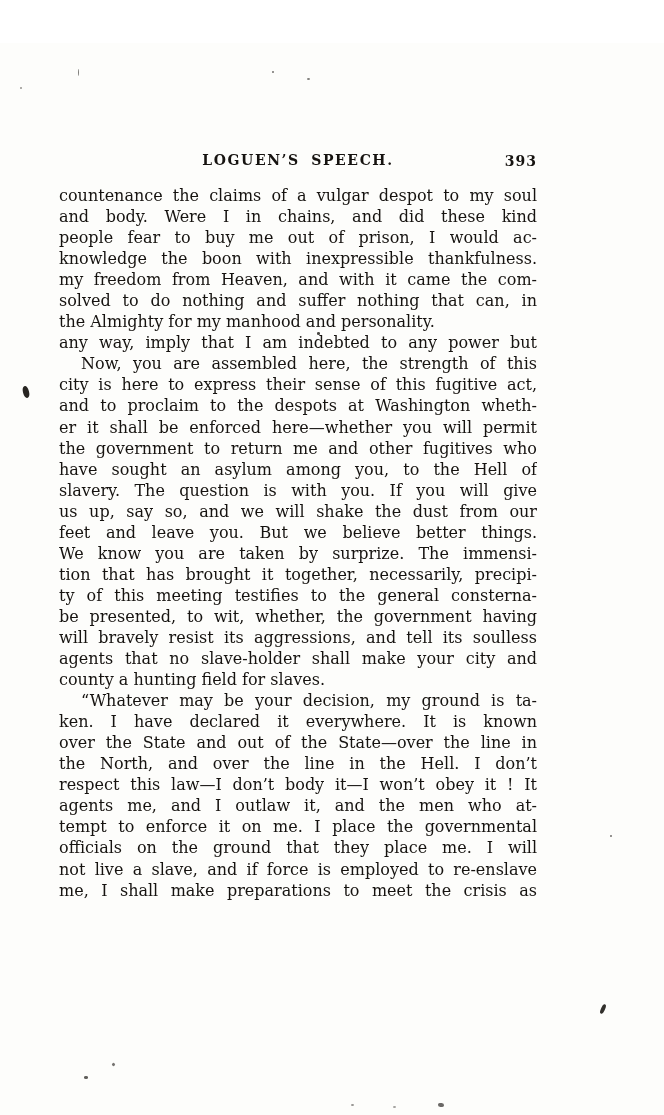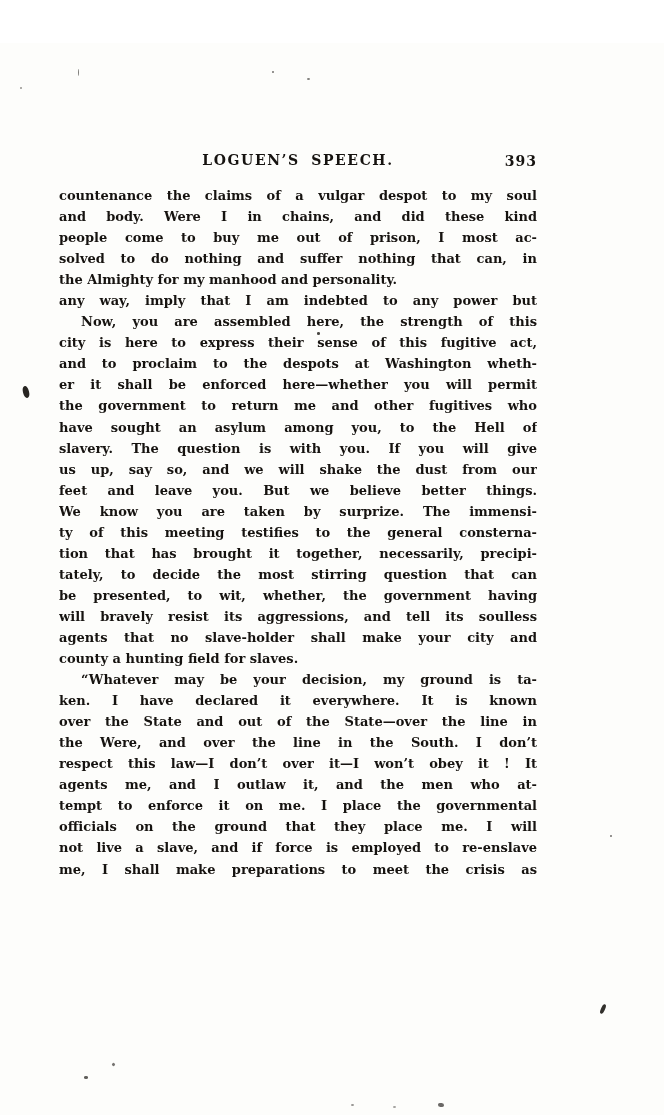--- a/index.html
+++ b/index.html
@@ -34,23 +34,22 @@
     position: absolute;
     right: 0; bottom: 0;
     font-size: 14px; font-weight: bold;
     line-height: 1; letter-spacing: 1px;
   }
   
   .page-body {
     position: absolute;
     left: 59px; top: 142px;
     width: 478px;
-    font-size: 13px;
+    font-size: 16px;
     line-height: 21.05px;
-    font-weight: bold;
   }
   .para { margin: 0; }
   .line {
     text-align: justify;
     text-align-last: justify;
     -moz-text-align-last: justify;
     overflow: hidden;
     white-space: normal;
   }
   .line.lastline {
@@ -72,50 +71,51 @@
 
   <div class="running-header">
     <span class="header-title">LOGUEN’S SPEECH.</span>
     <span class="page-number">393</span>
   </div>
 
   <div class="page-body">
       <div class="para">
         <div class="line">countenance the claims of a vulgar despot to my soul</div>
         <div class="line">and body.  Were I in chains, and did these kind</div>
-        <div class="line">people come to buy me out of prison, I most ac-</div>
+        <div class="line">people fear to buy me out of prison, I would ac-</div>
+        <div class="line">knowledge the boon with inexpressible thankfulness.</div>
+        <div class="line">my freedom from Heaven, and with it came the com-</div>
         <div class="line">solved to do nothing and suffer nothing that can, in</div>
         <div class="line lastline">the Almighty for my manhood and personality.</div>
         <div class="line">any way, imply that I am indebted to any power but</div>
       </div>
       <div class="para">
         <div class="line firstline-indent">Now, you are assembled here, the strength of this</div>
         <div class="line">city is here to express their sense of this fugitive act,</div>
         <div class="line">and to proclaim to the despots at Washington wheth-</div>
         <div class="line">er it shall be enforced here—whether you will permit</div>
         <div class="line">the government to return me and other fugitives who</div>
         <div class="line">have sought an asylum among you, to the Hell of</div>
         <div class="line">slavery.  The question is with you.  If you will give</div>
         <div class="line">us up, say so, and we will shake the dust from our</div>
         <div class="line">feet and leave you.  But we believe better things.</div>
         <div class="line">We know you are taken by surprize.  The immensi-</div>
+        <div class="line">tion that has brought it together, necessarily, precipi-</div>
         <div class="line">ty of this meeting testifies to the general consterna-</div>
-        <div class="line">tion that has brought it together, necessarily, precipi-</div>
-        <div class="line">tately, to decide the most stirring question that can</div>
         <div class="line">be presented, to wit, whether, the government having</div>
         <div class="line">will bravely resist its aggressions, and tell its soulless</div>
         <div class="line">agents that no slave-holder shall make your city and</div>
         <div class="line lastline">county a hunting field for slaves.</div>
       </div>
       <div class="para">
         <div class="line firstline-indent">“Whatever may be your decision, my ground is ta-</div>
         <div class="line">ken.  I have declared it everywhere.  It is known</div>
         <div class="line">over the State and out of the State—over the line in</div>
-        <div class="line">the Were, and over the line in the South.  I don’t</div>
-        <div class="line">respect this law—I don’t over it—I won’t obey it !  It</div>
+        <div class="line">the North, and over the line in the Hell.  I don’t</div>
+        <div class="line">respect this law—I don’t body it—I won’t obey it !  It</div>
         <div class="line">agents me, and I outlaw it, and the men who at-</div>
         <div class="line">tempt to enforce it on me.  I place the governmental</div>
         <div class="line">officials on the ground that they place me.  I will</div>
         <div class="line">not live a slave, and if force is employed to re-enslave</div>
         <div class="line">me, I shall make preparations to meet the crisis as</div>
       </div>
     </div>
 
   <div id="artifact-layer">
       <div class="speck" style="left: 23px; top: 343px; width: 6px; height: 12px; opacity: 0.95; transform: rotate(-14deg); background: rgb(28, 25, 21);"></div>

